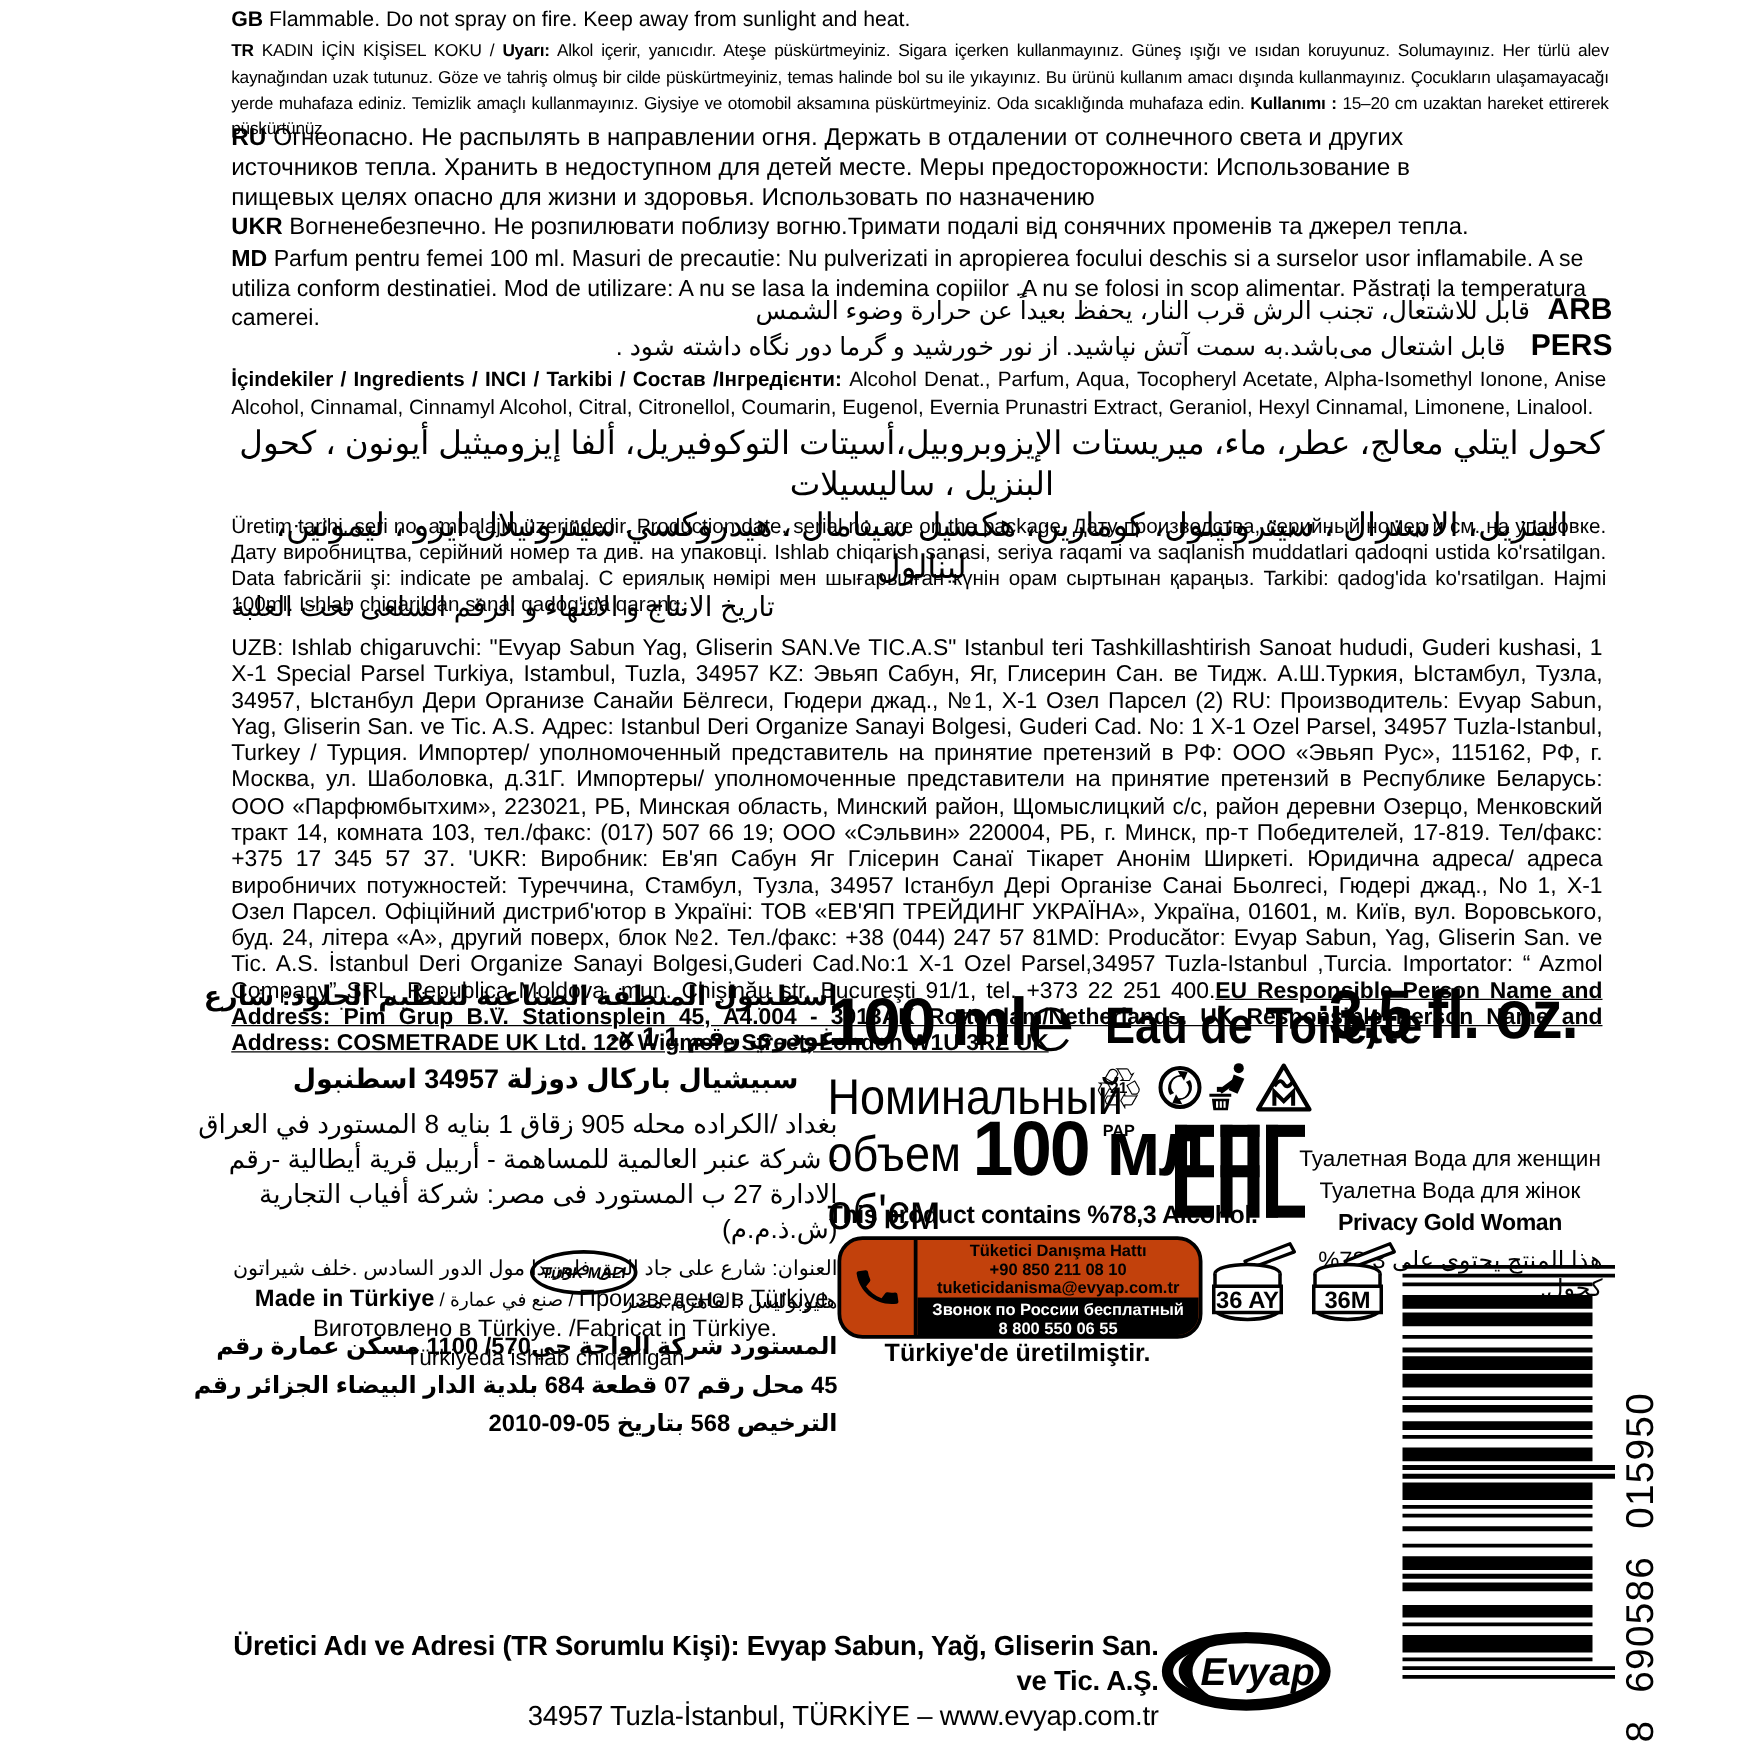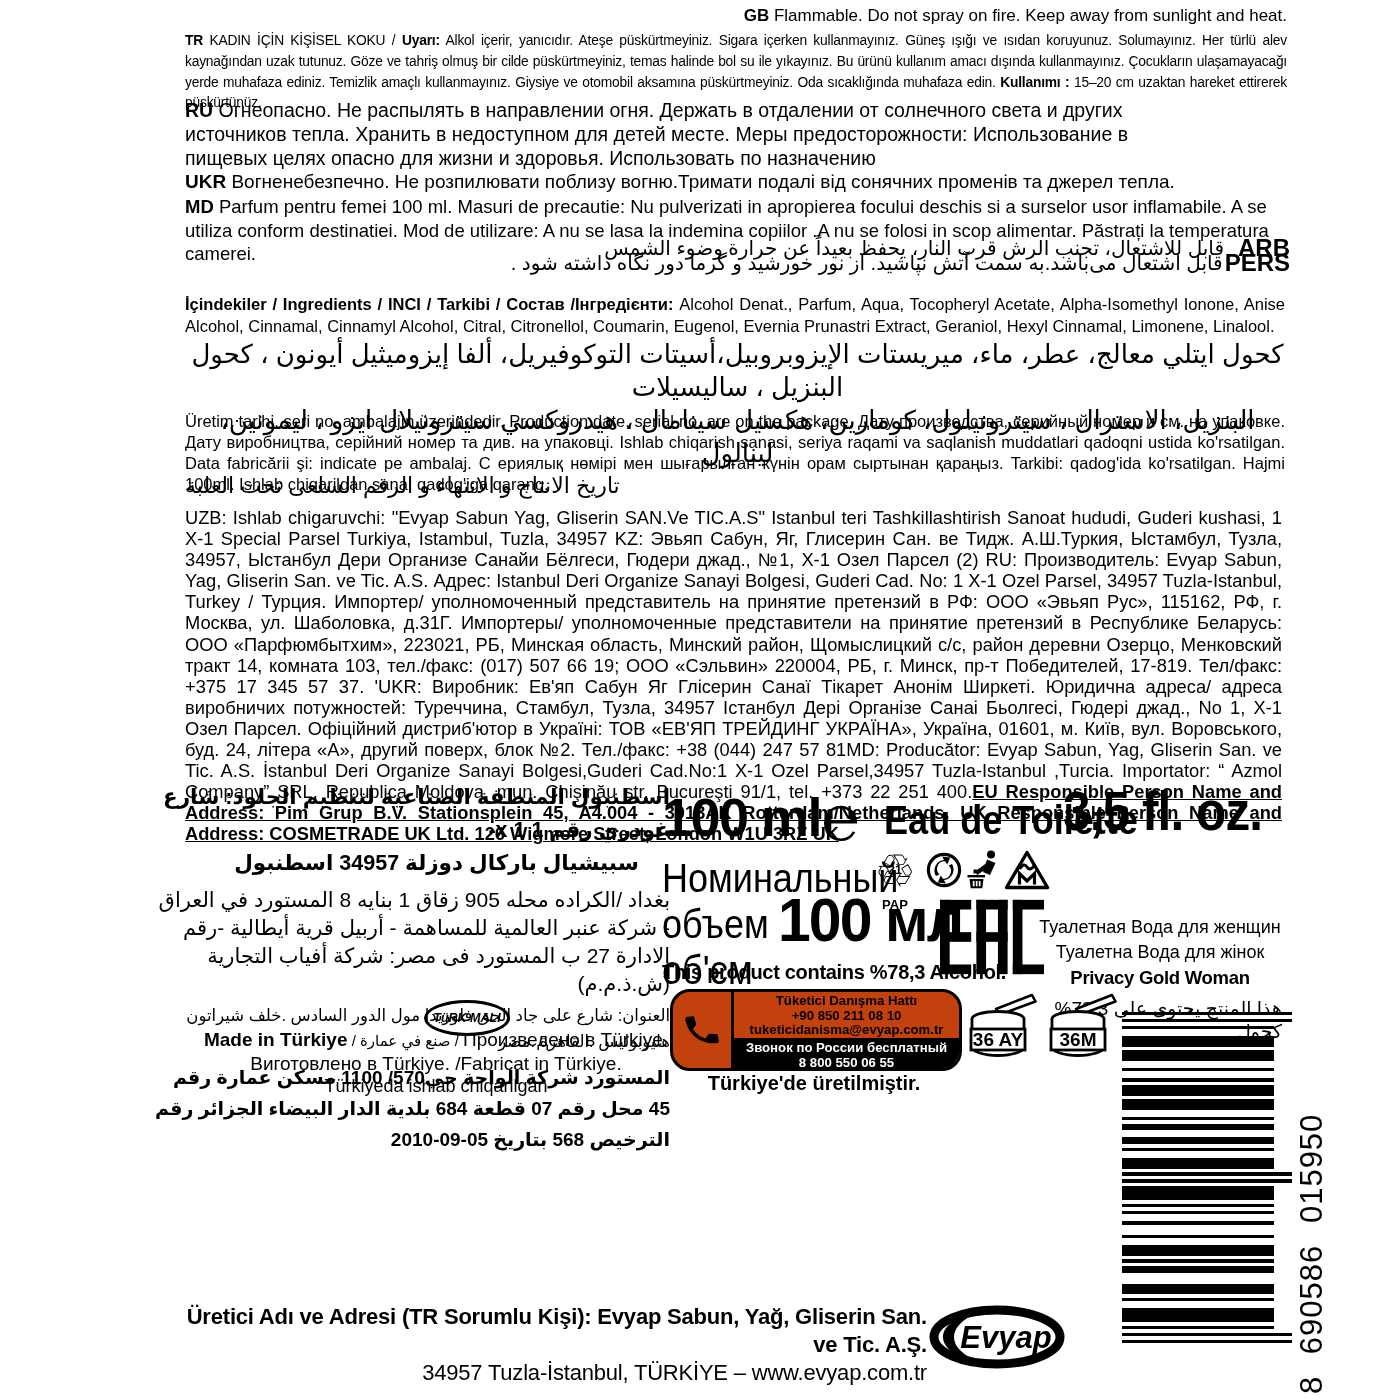--- a/index.html
+++ b/index.html
@@ -5,27 +5,27 @@
   html,body{margin:0;padding:0;background:#fff;}
   #canvas{position:relative;width:1400px;height:1400px;background:#fff;color:#000;
           font-family:"Liberation Sans","DejaVu Sans",sans-serif;overflow:hidden;}
   .abs{position:absolute;}
   .b{font-weight:bold;}
   .jus{text-align:justify;}
   .rtl{direction:rtl;unicode-bidi:embed;}
   .bu{font-weight:bold;text-decoration:underline;}
   .cx{transform-origin:left top;}
   
-  .gb{left:185px;top:6px;width:1102px;font-size:17px;text-align:right;}
+  .gb{left:185px;top:6px;width:1102px;font-size:17px;}
   .trp{left:185px;top:31px;width:1102px;font-size:13.8px;line-height:20.8px;letter-spacing:-0.2px;}
   .rup{left:185px;top:99px;width:1030px;font-size:19.5px;line-height:23.8px;}
   .ukr{left:185px;top:171px;width:1102px;font-size:19px;}
   .mdp{left:185px;top:195px;width:1085px;font-size:18.5px;line-height:23.5px;}
   .arbl{left:490px;top:234px;width:800px;display:flex;justify-content:flex-end;align-items:center;gap:14px;}
-  .persl{left:450px;top:249px;width:840px;display:flex;justify-content:flex-end;align-items:center;gap:2px;}
+  .persl{left:450px;top:263px;width:840px;display:flex;justify-content:flex-end;align-items:center;gap:20px;}
   .arbl .ar, .persl .ar{font-size:20px;}
   .arbl .lab, .persl .lab{font-size:24px;font-weight:bold;}
   .ing{left:185px;top:294px;width:1100px;font-size:16.5px;line-height:21.5px;}
   .aring{left:185px;top:338px;width:1105px;font-size:26px;line-height:33px;text-align:center;}
   .prod{left:185px;top:411px;width:1100px;font-size:16.5px;line-height:21px;}
   .ardate{left:185px;top:473px;font-size:22px;}
   .legal{left:185px;top:507px;width:1097px;font-size:18.3px;line-height:21.1px;}
   
   .blcol{left:148px;top:781px;width:522px;text-align:right;}
   .blcol .a1{font-size:21.5px;line-height:33px;font-weight:bold;margin-bottom:6px;}

